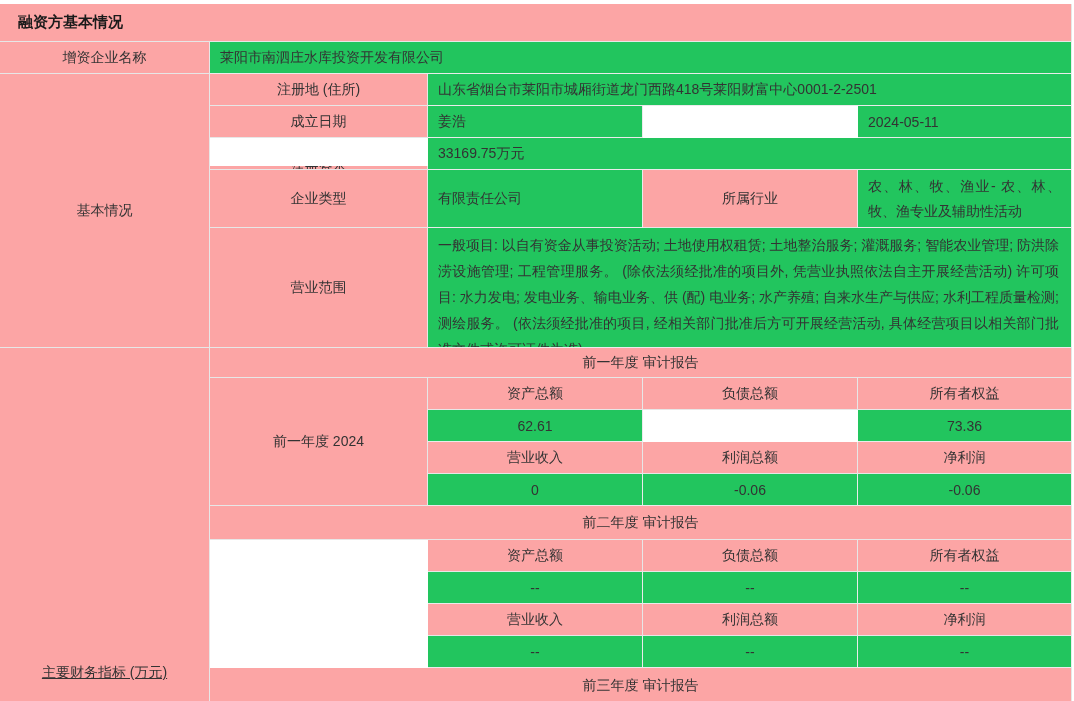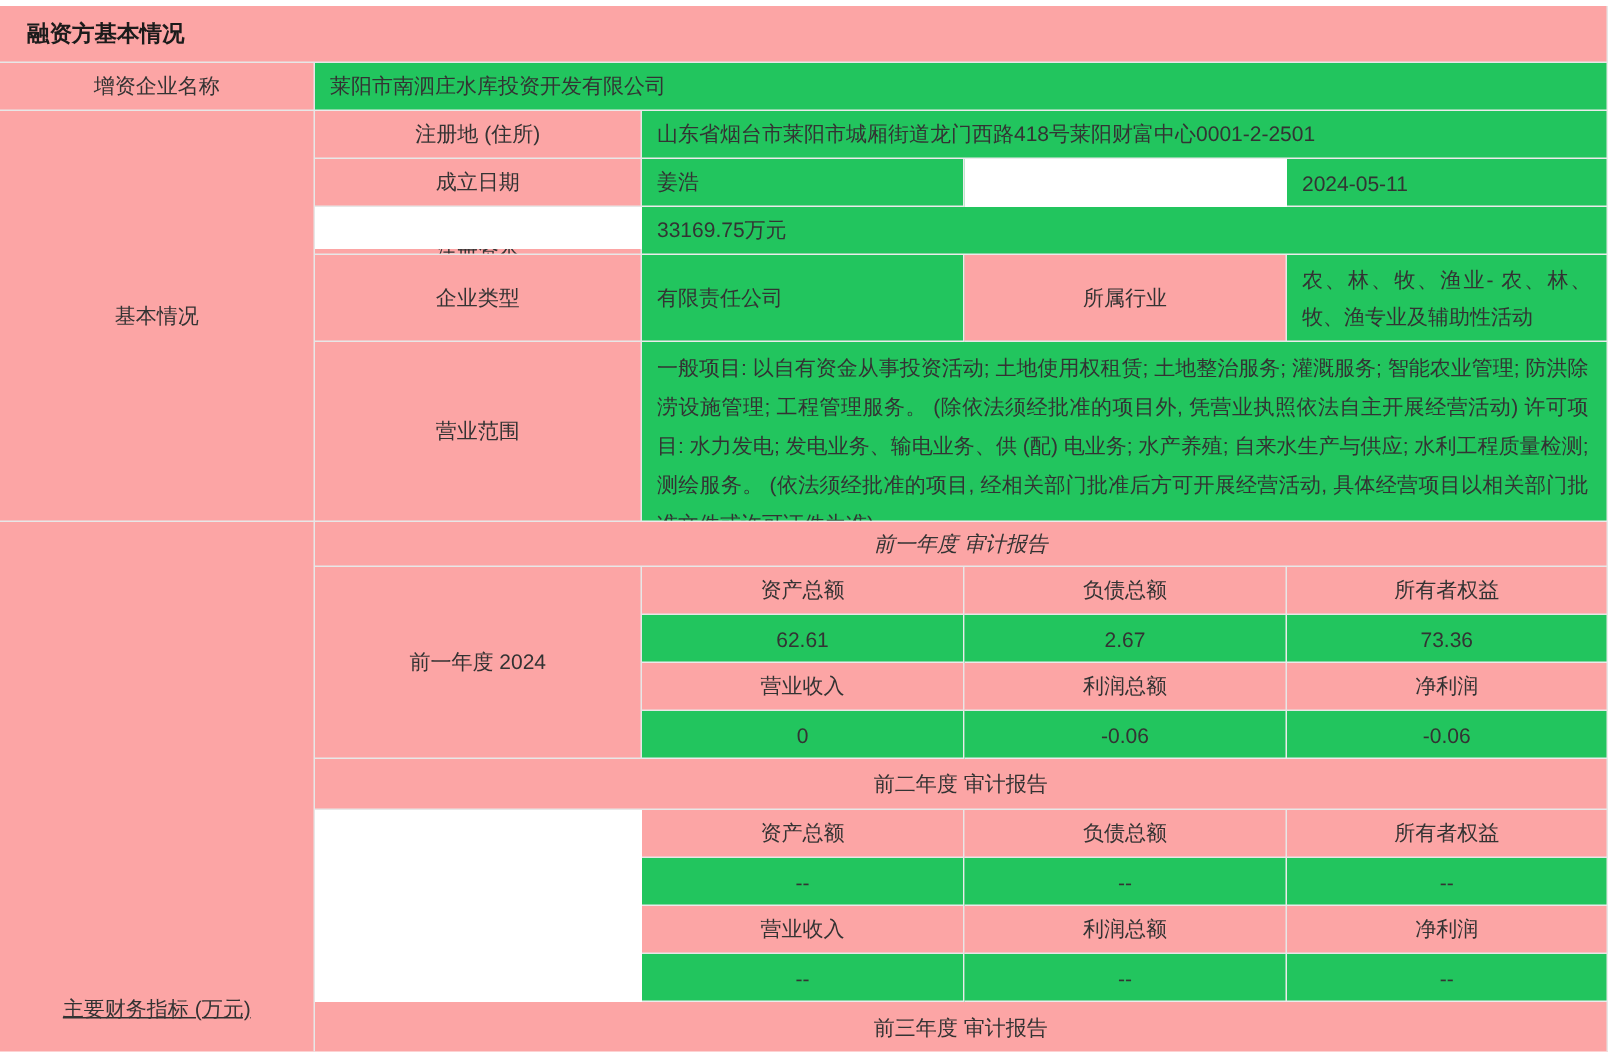--- a/index.html
+++ b/index.html
@@ -101,28 +101,27 @@
 
     <div class="cell gray center" style="grid-row:7;grid-column:2;">营业范围</div>
     <div class="cell" style="grid-row:7;grid-column:3 / -1;align-items:flex-start;">
         <span class="scope">一般项目: 以自有资金从事投资活动; 土地使用权租赁; 土地整治服务; 灌溉服务; 智能农业管理; 防洪除涝设施管理; 工程管理服务。 (除依法须经批准的项目外, 凭营业执照依法自主开展经营活动) 许可项目: 水力发电; 发电业务、输电业务、供 (配) 电业务; 水产养殖; 自来水生产与供应; 水利工程质量检测; 测绘服务。 (依法须经批准的项目, 经相关部门批准后方可开展经营活动, 具体经营项目以相关部门批准文件或许可证件为准)</span>
       </div>
 
     <div class="cell gray fin-section-cell">
       <span class="fin-section-label">主要财务指标 (万元)</span>
     </div>
 
-    <div class="cell gray center" style="grid-row:8;grid-column:2 / -1;font-style:italic;">前一年度 审计报告</div>
+    <div class="cell gray center" style="grid-row:8;grid-column:2 / -1;">前一年度 审计报告</div>
 
     <div class="cell gray center" style="grid-row:9 / span 4;grid-column:2;">前一年度 2024</div>
     <div class="cell gray center" style="grid-row:9;grid-column:3;">资产总额</div>
     <div class="cell gray center" style="grid-row:9;grid-column:4;">负债总额</div>
     <div class="cell gray center" style="grid-row:9;grid-column:5;">所有者权益</div>
     <div class="cell center" style="grid-row:10;grid-column:3;">62.61</div>
-    <div class="cell center" style="grid-row:10;grid-column:4;">2.67</div>
     <div class="cell center" style="grid-row:10;grid-column:5;">73.36</div>
     <div class="cell gray center" style="grid-row:11;grid-column:3;">营业收入</div>
     <div class="cell gray center" style="grid-row:11;grid-column:4;">利润总额</div>
     <div class="cell gray center" style="grid-row:11;grid-column:5;">净利润</div>
     <div class="cell center" style="grid-row:12;grid-column:3;">0</div>
     <div class="cell center" style="grid-row:12;grid-column:4;">-0.06</div>
     <div class="cell center" style="grid-row:12;grid-column:5;">-0.06</div>
 
     <div class="cell gray center" style="grid-row:13;grid-column:2 / -1;">前二年度 审计报告</div>
 

